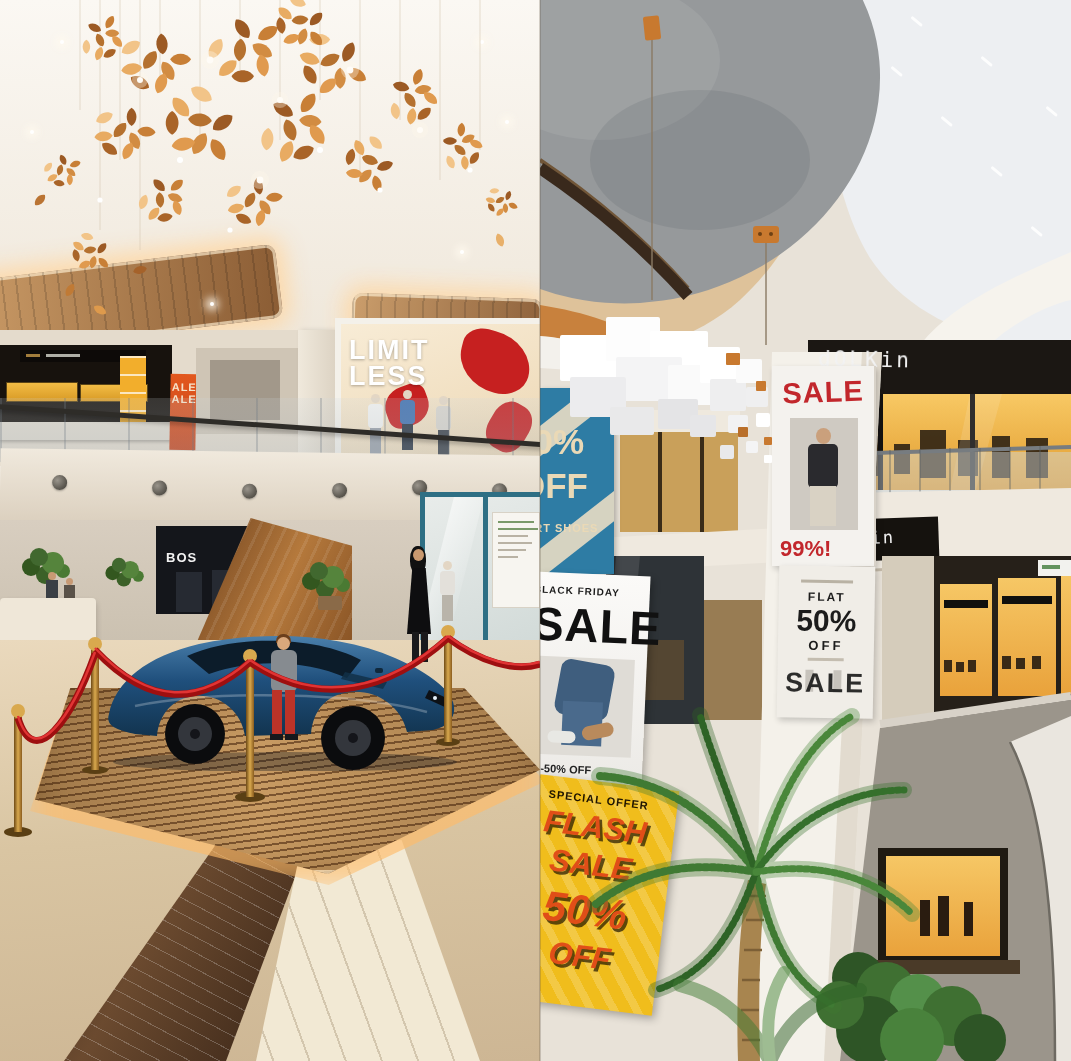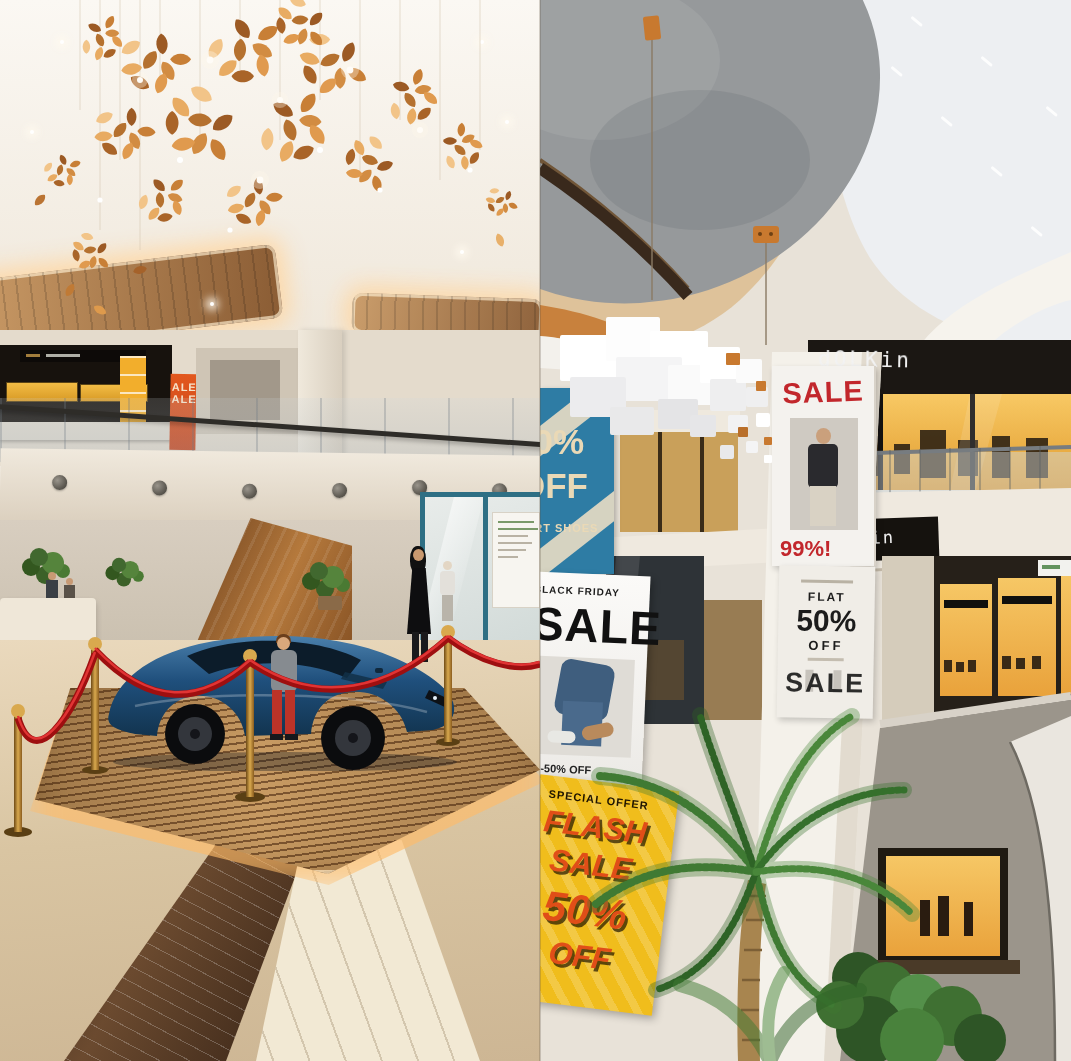--- a/index.html
+++ b/index.html
@@ -254,34 +254,64 @@
     <div class="a lp-counter"></div>
     <div class="a lp-salevert">
       <span>SALE</span>
       <span>SALE</span>
     </div>
     <div class="a lp-midwall">
         <i></i>
       </div>
     <div class="a lp-pillar"></div>
 
+    <div class="a lp-limitless">
+      <div class="lim-red" style="left:44px;top:62px;width:44px;height:40px;border-radius:50% 30%;transform:rotate(-20deg)"></div>
+      <div class="lim-red" style="left:148px;top:78px;width:40px;height:50px;border-radius:40%;transform:rotate(30deg)"></div>
+      <div class="lim-text">
+        <div>LIMIT</div>
+        <div>LESS</div>
+      </div>
+      <div class="lim-red" style="left:118px;top:8px;width:72px;height:60px;border-radius:30% 60% 40% 60%;transform:rotate(15deg)"></div>
+      <div class="manq" style="left:26px;top:70px">
+          <div class="h"></div>
+          <div class="t" style="background:#f2f2f0"></div>
+          <div class="l" style="background:#9aa0a8"></div>
+        </div>
+      <div class="manq" style="left:58px;top:66px">
+          <div class="h"></div>
+          <div class="t" style="background:#3f6fae"></div>
+          <div class="l" style="background:#2a3340"></div>
+        </div>
+      <div class="manq" style="left:94px;top:72px">
+          <div class="h"></div>
+          <div class="t" style="background:#d8d4cc"></div>
+          <div class="l" style="background:#3a3f46"></div>
+        </div>
+      <div class="lim-base"></div>
+    </div>
 
     <div class="a lp-railglass"></div>
     <div class="a lp-handrail"></div>
 
     <div class="a lp-fascia">
       <div class="vent" style="left:52px;top:26px"></div>
       <div class="vent" style="left:152px;top:30px"></div>
       <div class="vent" style="left:242px;top:32px"></div>
       <div class="vent" style="left:332px;top:30px"></div>
       <div class="vent" style="left:412px;top:26px"></div>
       <div class="vent" style="left:492px;top:28px"></div>
     </div>
 
     <div class="a lp-groundwall"></div>
+    <div class="a lp-boss">
+      <span class="txt">BOS</span>
+      <i style="left:20px;top:46px;width:26px;height:40px"></i>
+      <i style="left:56px;top:44px;width:30px;height:42px"></i>
+    </div>
     <div class="a lp-copper">
         <i></i>
       </div>
     <div class="a plantblob" style="left:310px;top:562px"></div>
     <div class="a pot" style="left:318px;top:596px;width:24px;height:14px"></div>
     <div class="a lp-teal">
       <div class="refl"></div>
       <div class="mull"></div>
       <div class="manq" style="left:14px;top:64px">
           <div class="h"></div>

